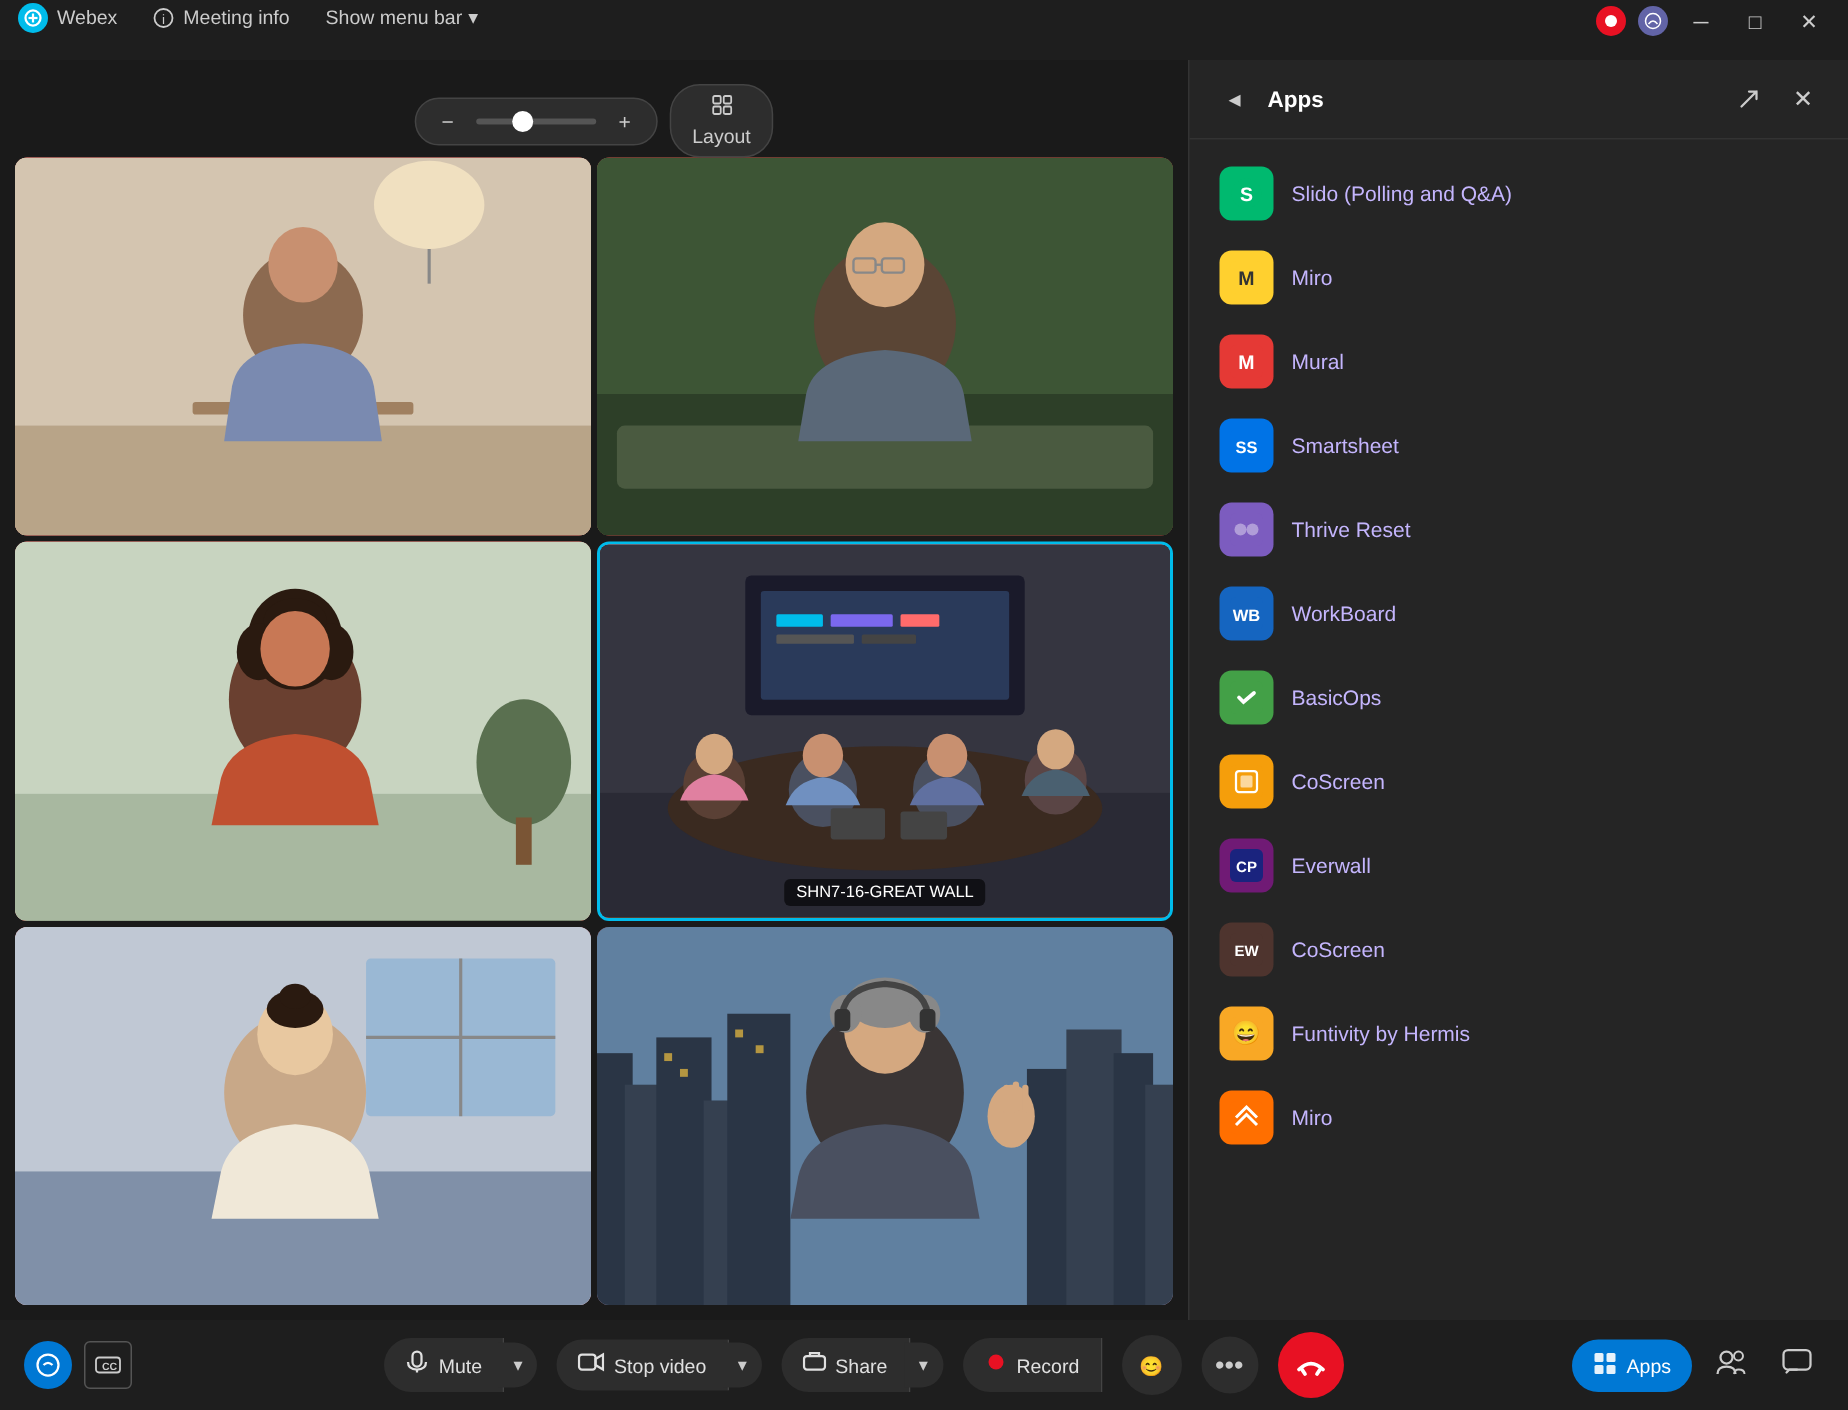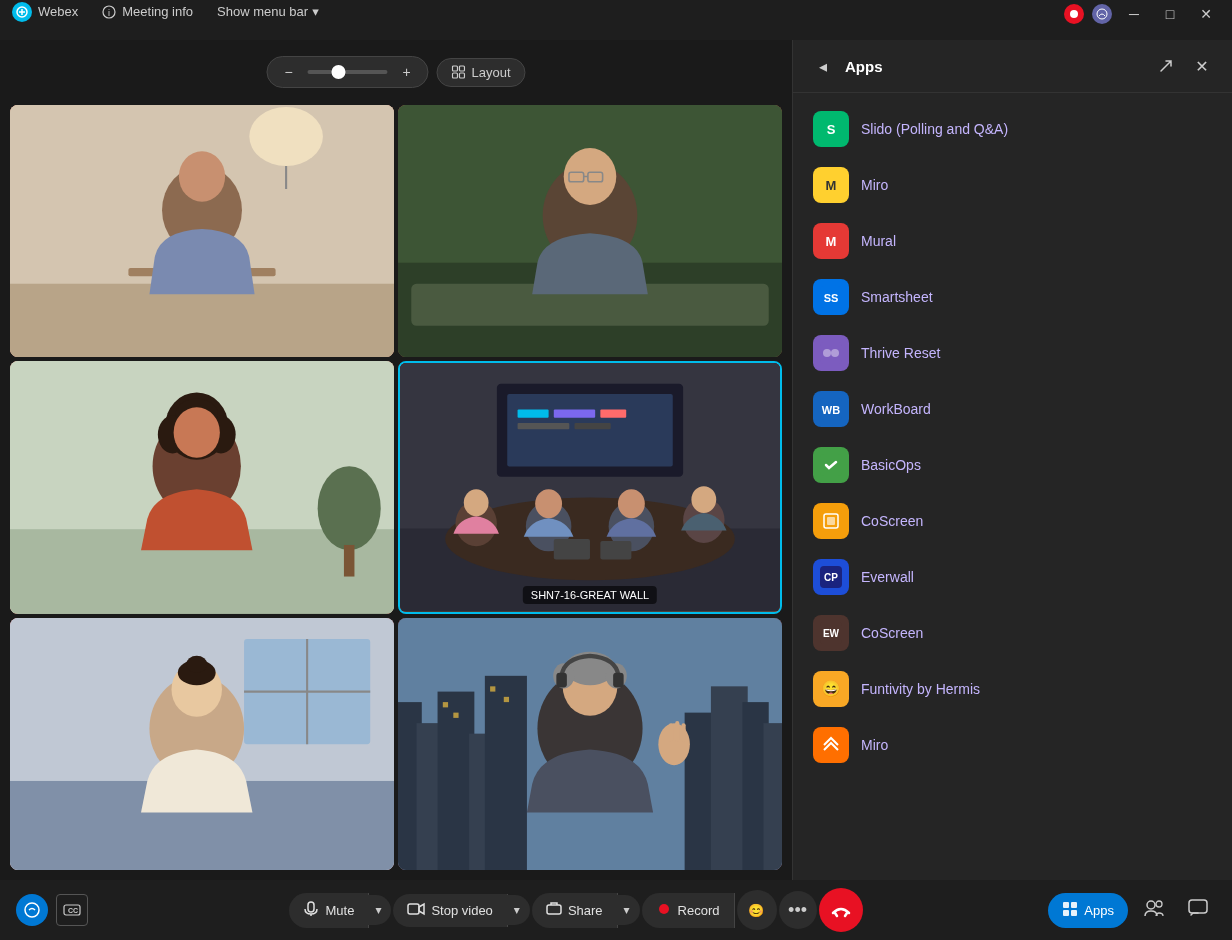--- a/index.html
+++ b/index.html
@@ -171,20 +171,21 @@
       background: #2d2d2d;
       border: 1px solid #444;
       border-radius: 20px;
       color: #ccc;
       font-size: 13px;
       padding: 6px 14px;
       cursor: pointer;
       display: flex;
       align-items: center;
       gap: 6px;
+      flex-direction: column;
     }
 
     .video-grid {
       display: grid;
       grid-template-columns: 1fr 1fr;
       grid-template-rows: 1fr 1fr 1fr;
       gap: 4px;
       height: 100%;
       padding-top: 55px;
     }
@@ -348,21 +349,21 @@
       align-items: center;
       justify-content: center;
       font-size: 12px;
       border: 1px solid #555;
       border-radius: 4px;
     }
 
     .toolbar-center {
       display: flex;
       align-items: center;
-      gap: 2px;
+      gap: 13px;
       flex: 1;
       justify-content: center;
     }
     .toolbar-btn {
       display: flex;
       align-items: center;
       gap: 6px;
       background: #2d2d2d;
       border: none;
       color: #e0e0e0;
@@ -473,21 +474,21 @@
     
     .icon-slido { background: #00b96f; color: #fff; }
     .icon-hackerrank { background: #2ec866; color: #fff; }
     .icon-miro { background: #ffd02f; color: #333; }
     .icon-mural { background: #e53935; color: #fff; }
     .icon-smartsheet { background: #0073e6; color: #0f172a; }
     .icon-thrive { background: #7c5cbf; color: #fff; }
     .icon-workboard { background: #1565c0; color: #fff; }
     .icon-basicops { background: #43a047; color: #fff; }
     .icon-coscreen { background: #f59e0b; color: #fff; }
-    .icon-crowdpurr { background: #1d4ed8; color: #fff; }
+    .icon-crowdpurr { background: #701a75; color: #fff; }
     .icon-everwall { background: #4e342e; color: #fff; }
     .icon-funtivity { background: #f9a825; color: #333; }
     .icon-hoylu { background: #ff6f00; color: #fff; }
   </style>
 </head>
 <body>
 
 <div class="title-bar">
   <div class="title-bar-left">
     <div class="webex-logo">

